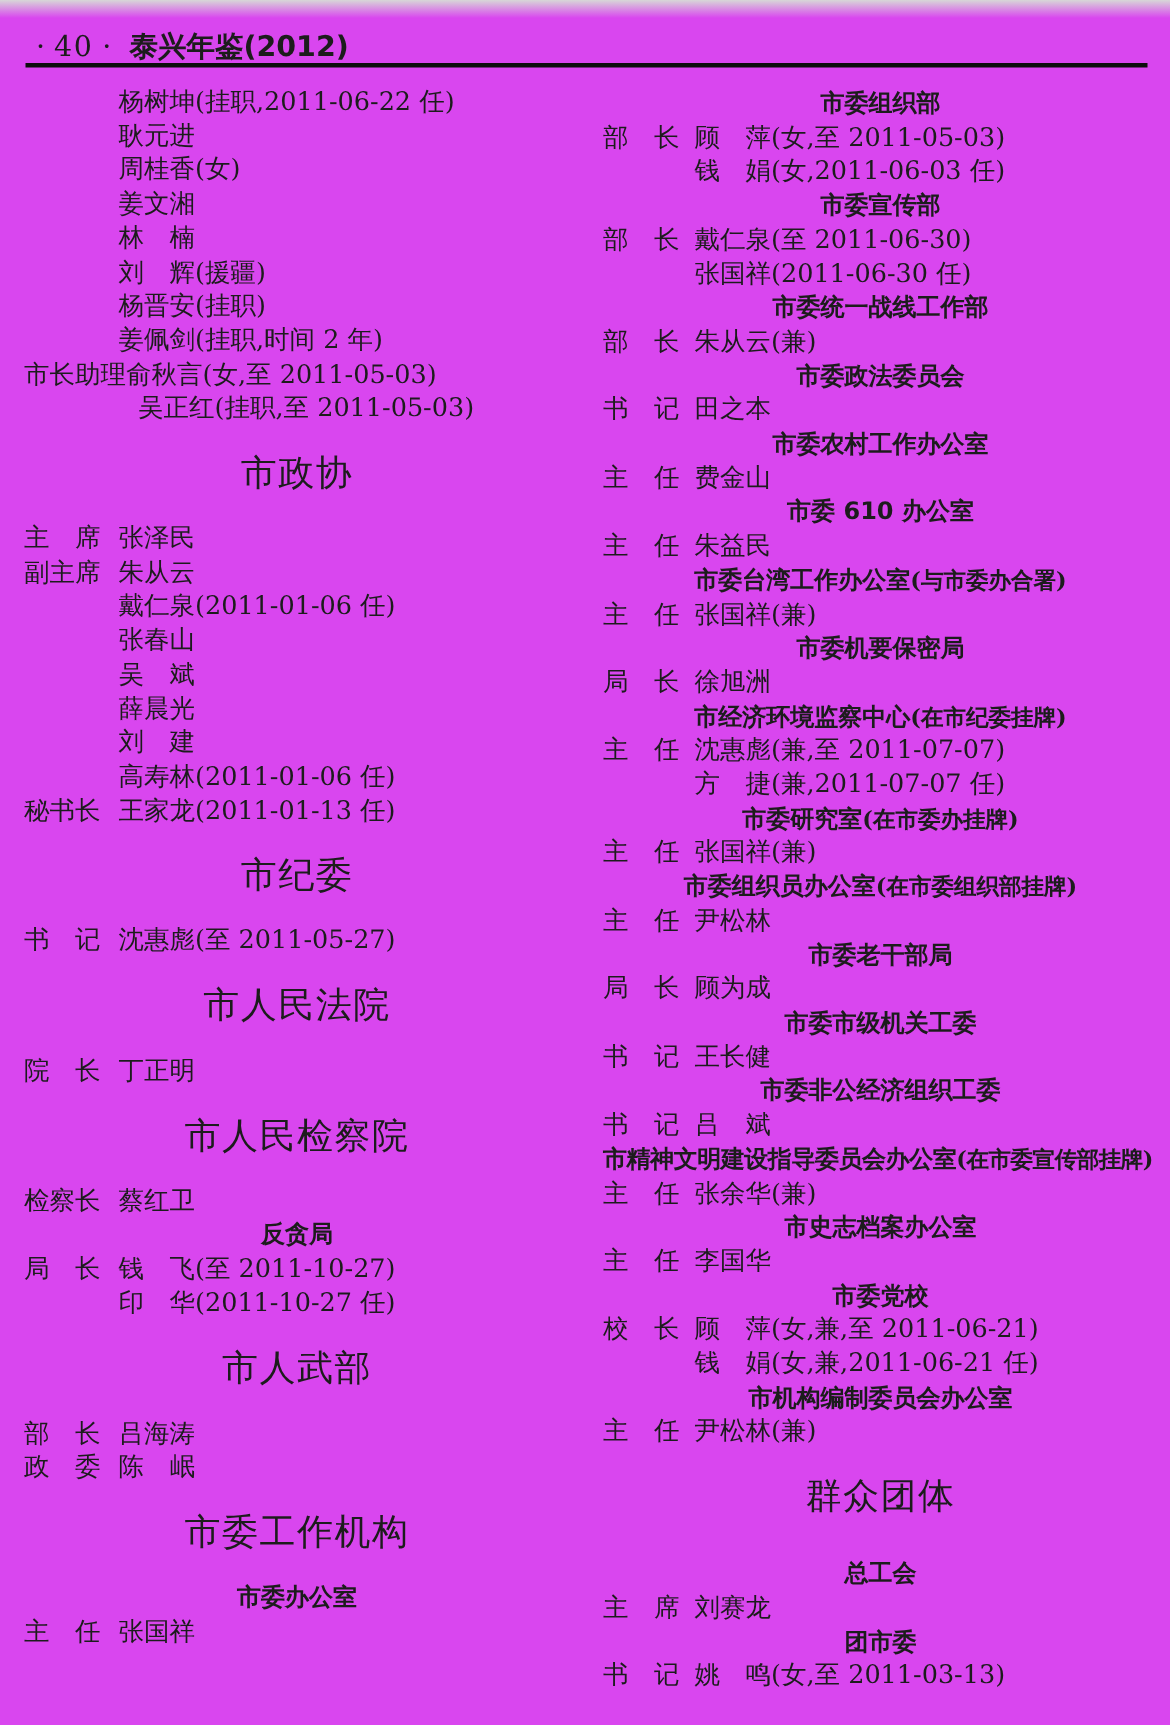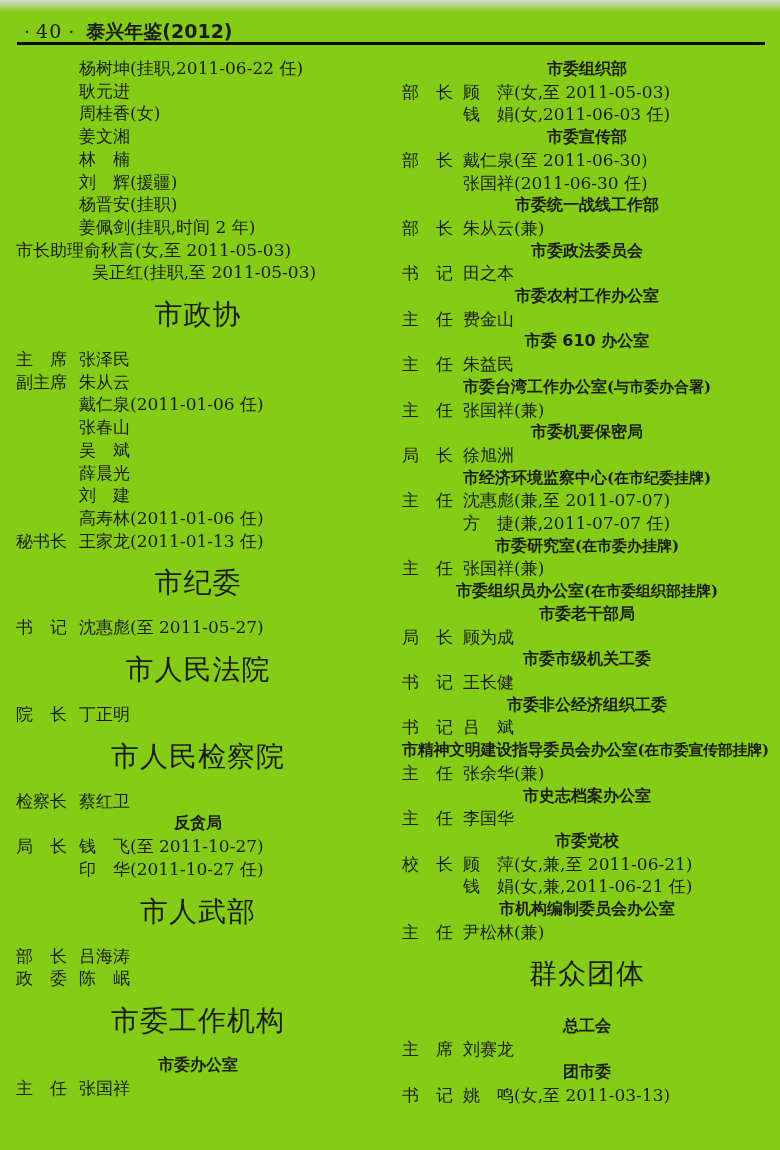--- a/index.html
+++ b/index.html
@@ -4,21 +4,21 @@
 <style>
   * { margin:0; padding:0; box-sizing:border-box; }
   html,body { width:780px; height:1150px; }
   body {
     background:#ffffff;
     font-family:"DejaVu Serif", serif;
     color:#1c1c1c;
     position:relative;
     overflow:hidden;
   }
-  .page { position:absolute; inset:0; background:#84cc16; }
+  .page { position:absolute; inset:0; background:#d946ef; }
   .scan-top {
     position:absolute; top:0; left:0; right:0; height:12px;
     background:linear-gradient(to bottom, #d7d7d7, rgba(255,255,255,0));
   }
   .header {
     position:absolute; top:20px; left:18px;
     font-size:19px; line-height:22px; white-space:nowrap;
   }
   .header .dot { display:inline-block; margin:0 6px; font-size:19px; }
   .header .pagenum { font-family:"DejaVu Serif", serif; letter-spacing:1px; }
@@ -34,21 +34,21 @@
     font-size:17px; line-height:22.7px;
     white-space:nowrap;
   }
   .col-left  { top:57px; left:10px;  width:370px; padding-left:6px; }
   .col-right { top:58px; left:392px; width:380px; padding-left:10px; }
   .row { white-space:nowrap; }
   .lbl { display:inline-block; min-width:63px; }
   .col-right .lbl { min-width:61px; }
   .row.indent2 .lbl { min-width:76px; }
   .h1 {
-    font-size:28px; line-height:30px; font-weight:normal;
+    font-size:24px; line-height:30px; font-weight:normal;
     text-align:center; margin:16px 0 18px;
     letter-spacing:1px;
   }
   .h1.gap-below { margin-bottom:26px; }
   .h2 {
     font-family:"DejaVu Sans", sans-serif;
     font-weight:bold; font-size:16px; line-height:22.7px;
     text-align:center;
   }
   .h2 .note {
@@ -124,20 +124,21 @@
       <div class="h2"><span>市委台湾工作办公室</span><span class="note">(与市委办合署)</span></div>
       <div class="row"><span class="lbl">主　任</span><span class="txt">张国祥(兼)</span></div>
       <div class="h2"><span>市委机要保密局</span></div>
       <div class="row"><span class="lbl">局　长</span><span class="txt">徐旭洲</span></div>
       <div class="h2"><span>市经济环境监察中心</span><span class="note">(在市纪委挂牌)</span></div>
       <div class="row"><span class="lbl">主　任</span><span class="txt">沈惠彪(兼,至 2011-07-07)</span></div>
       <div class="row"><span class="lbl"></span><span class="txt">方　捷(兼,2011-07-07 任)</span></div>
       <div class="h2"><span>市委研究室</span><span class="note">(在市委办挂牌)</span></div>
       <div class="row"><span class="lbl">主　任</span><span class="txt">张国祥(兼)</span></div>
       <div class="h2"><span>市委组织员办公室</span><span class="note">(在市委组织部挂牌)</span></div>
+      <div class="row"><span class="lbl">主　任</span><span class="txt">尹松林</span></div>
       <div class="h2"><span>市委老干部局</span></div>
       <div class="row"><span class="lbl">局　长</span><span class="txt">顾为成</span></div>
       <div class="h2"><span>市委市级机关工委</span></div>
       <div class="row"><span class="lbl">书　记</span><span class="txt">王长健</span></div>
       <div class="h2"><span>市委非公经济组织工委</span></div>
       <div class="row"><span class="lbl">书　记</span><span class="txt">吕　斌</span></div>
       <div class="h2 align-left"><span>市精神文明建设指导委员会办公室</span><span class="note">(在市委宣传部挂牌)</span></div>
       <div class="row"><span class="lbl">主　任</span><span class="txt">张余华(兼)</span></div>
       <div class="h2"><span>市史志档案办公室</span></div>
       <div class="row"><span class="lbl">主　任</span><span class="txt">李国华</span></div>

